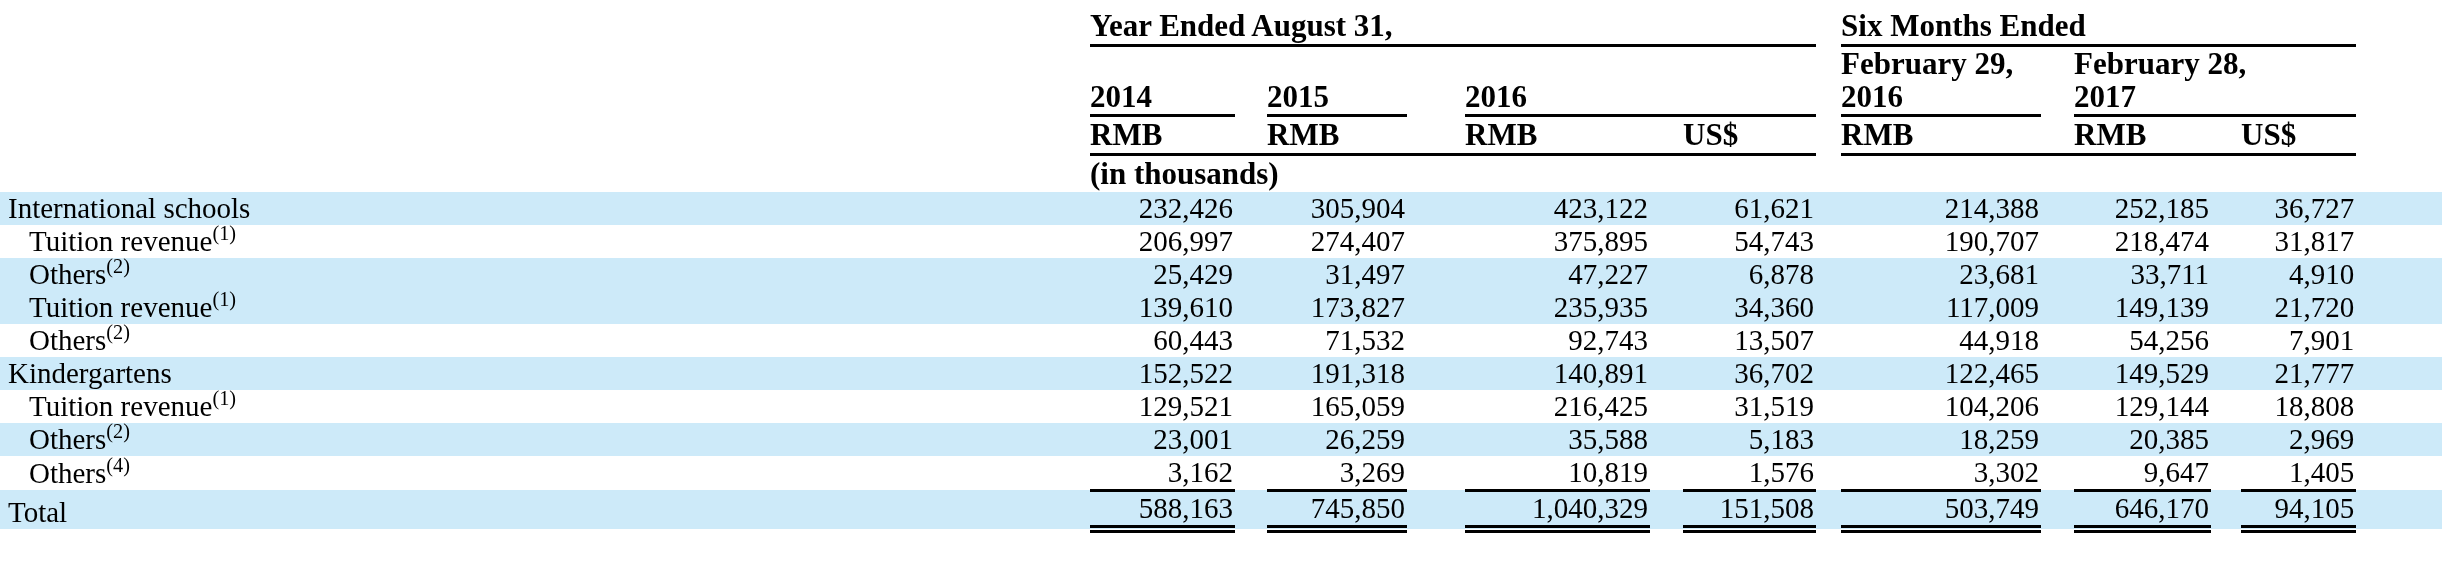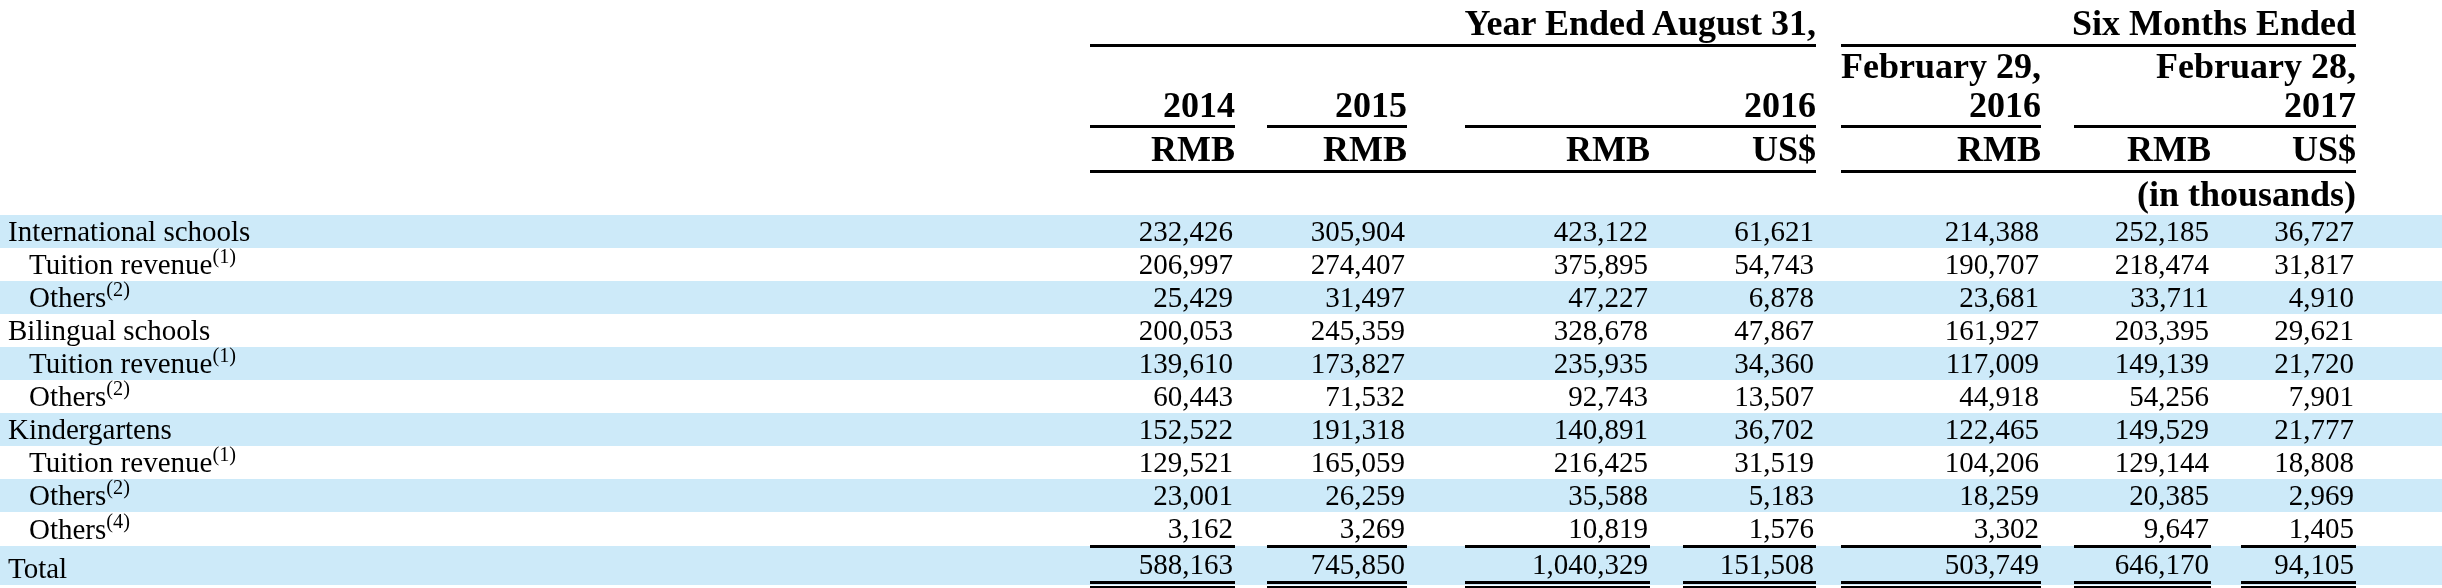--- a/index.html
+++ b/index.html
@@ -26,22 +26,22 @@
     white-space: nowrap;
     overflow: visible;
   }
   
   tr.h1 td { height: 44px; }
   tr.h2 td { height: 52px; }
   tr.h3 td { height: 30px; }
   tr.h4 td { height: 26px; }
   .grp, .per, .cur, .units {
     font-weight: bold;
-    text-align: right;
-    font-size: 36px;
+    text-align: left;
+    font-size: 31px;
   }
   .per .pline { display: block; line-height: 1.08; }
   .bb  { border-bottom: 3px solid #000; }   
   .bb2 { border-bottom: 3px solid #000; }   
   
   tr.datarow td { height: 33px; line-height: 33px; }
   tr.shaded { background: #cdeaf9; margin-top: 44px; }
   td.label { text-align: left; padding-left: 8px; }
   td.label.indent { padding-left: 29px; }
   td.num { text-align: right; padding-right: 2px; }
@@ -180,37 +180,20 @@
     <td class="gap"></td>
     <td class="num">6,878</td>
     <td class="gap"></td>
     <td class="num">23,681</td>
     <td class="gap"></td>
     <td class="num">33,711</td>
     <td class="gap"></td>
     <td class="num">4,910</td>
     <td></td>
   </tr>
-      <tr class="datarow">
-    <td class="label"><span class="lbl">Bilingual schools</span><sup class="fn"></sup></td>
-    <td class="num">200,053</td>
-    <td class="gap"></td>
-    <td class="num">245,359</td>
-    <td class="gap"></td>
-    <td class="num">328,678</td>
-    <td class="gap"></td>
-    <td class="num">47,867</td>
-    <td class="gap"></td>
-    <td class="num">161,927</td>
-    <td class="gap"></td>
-    <td class="num">203,395</td>
-    <td class="gap"></td>
-    <td class="num">29,621</td>
-    <td></td>
-  </tr>
       <tr class="datarow shaded">
     <td class="label indent"><span class="lbl">Tuition revenue</span><sup class="fn">(1)</sup></td>
     <td class="num">139,610</td>
     <td class="gap"></td>
     <td class="num">173,827</td>
     <td class="gap"></td>
     <td class="num">235,935</td>
     <td class="gap"></td>
     <td class="num">34,360</td>
     <td class="gap"></td>

